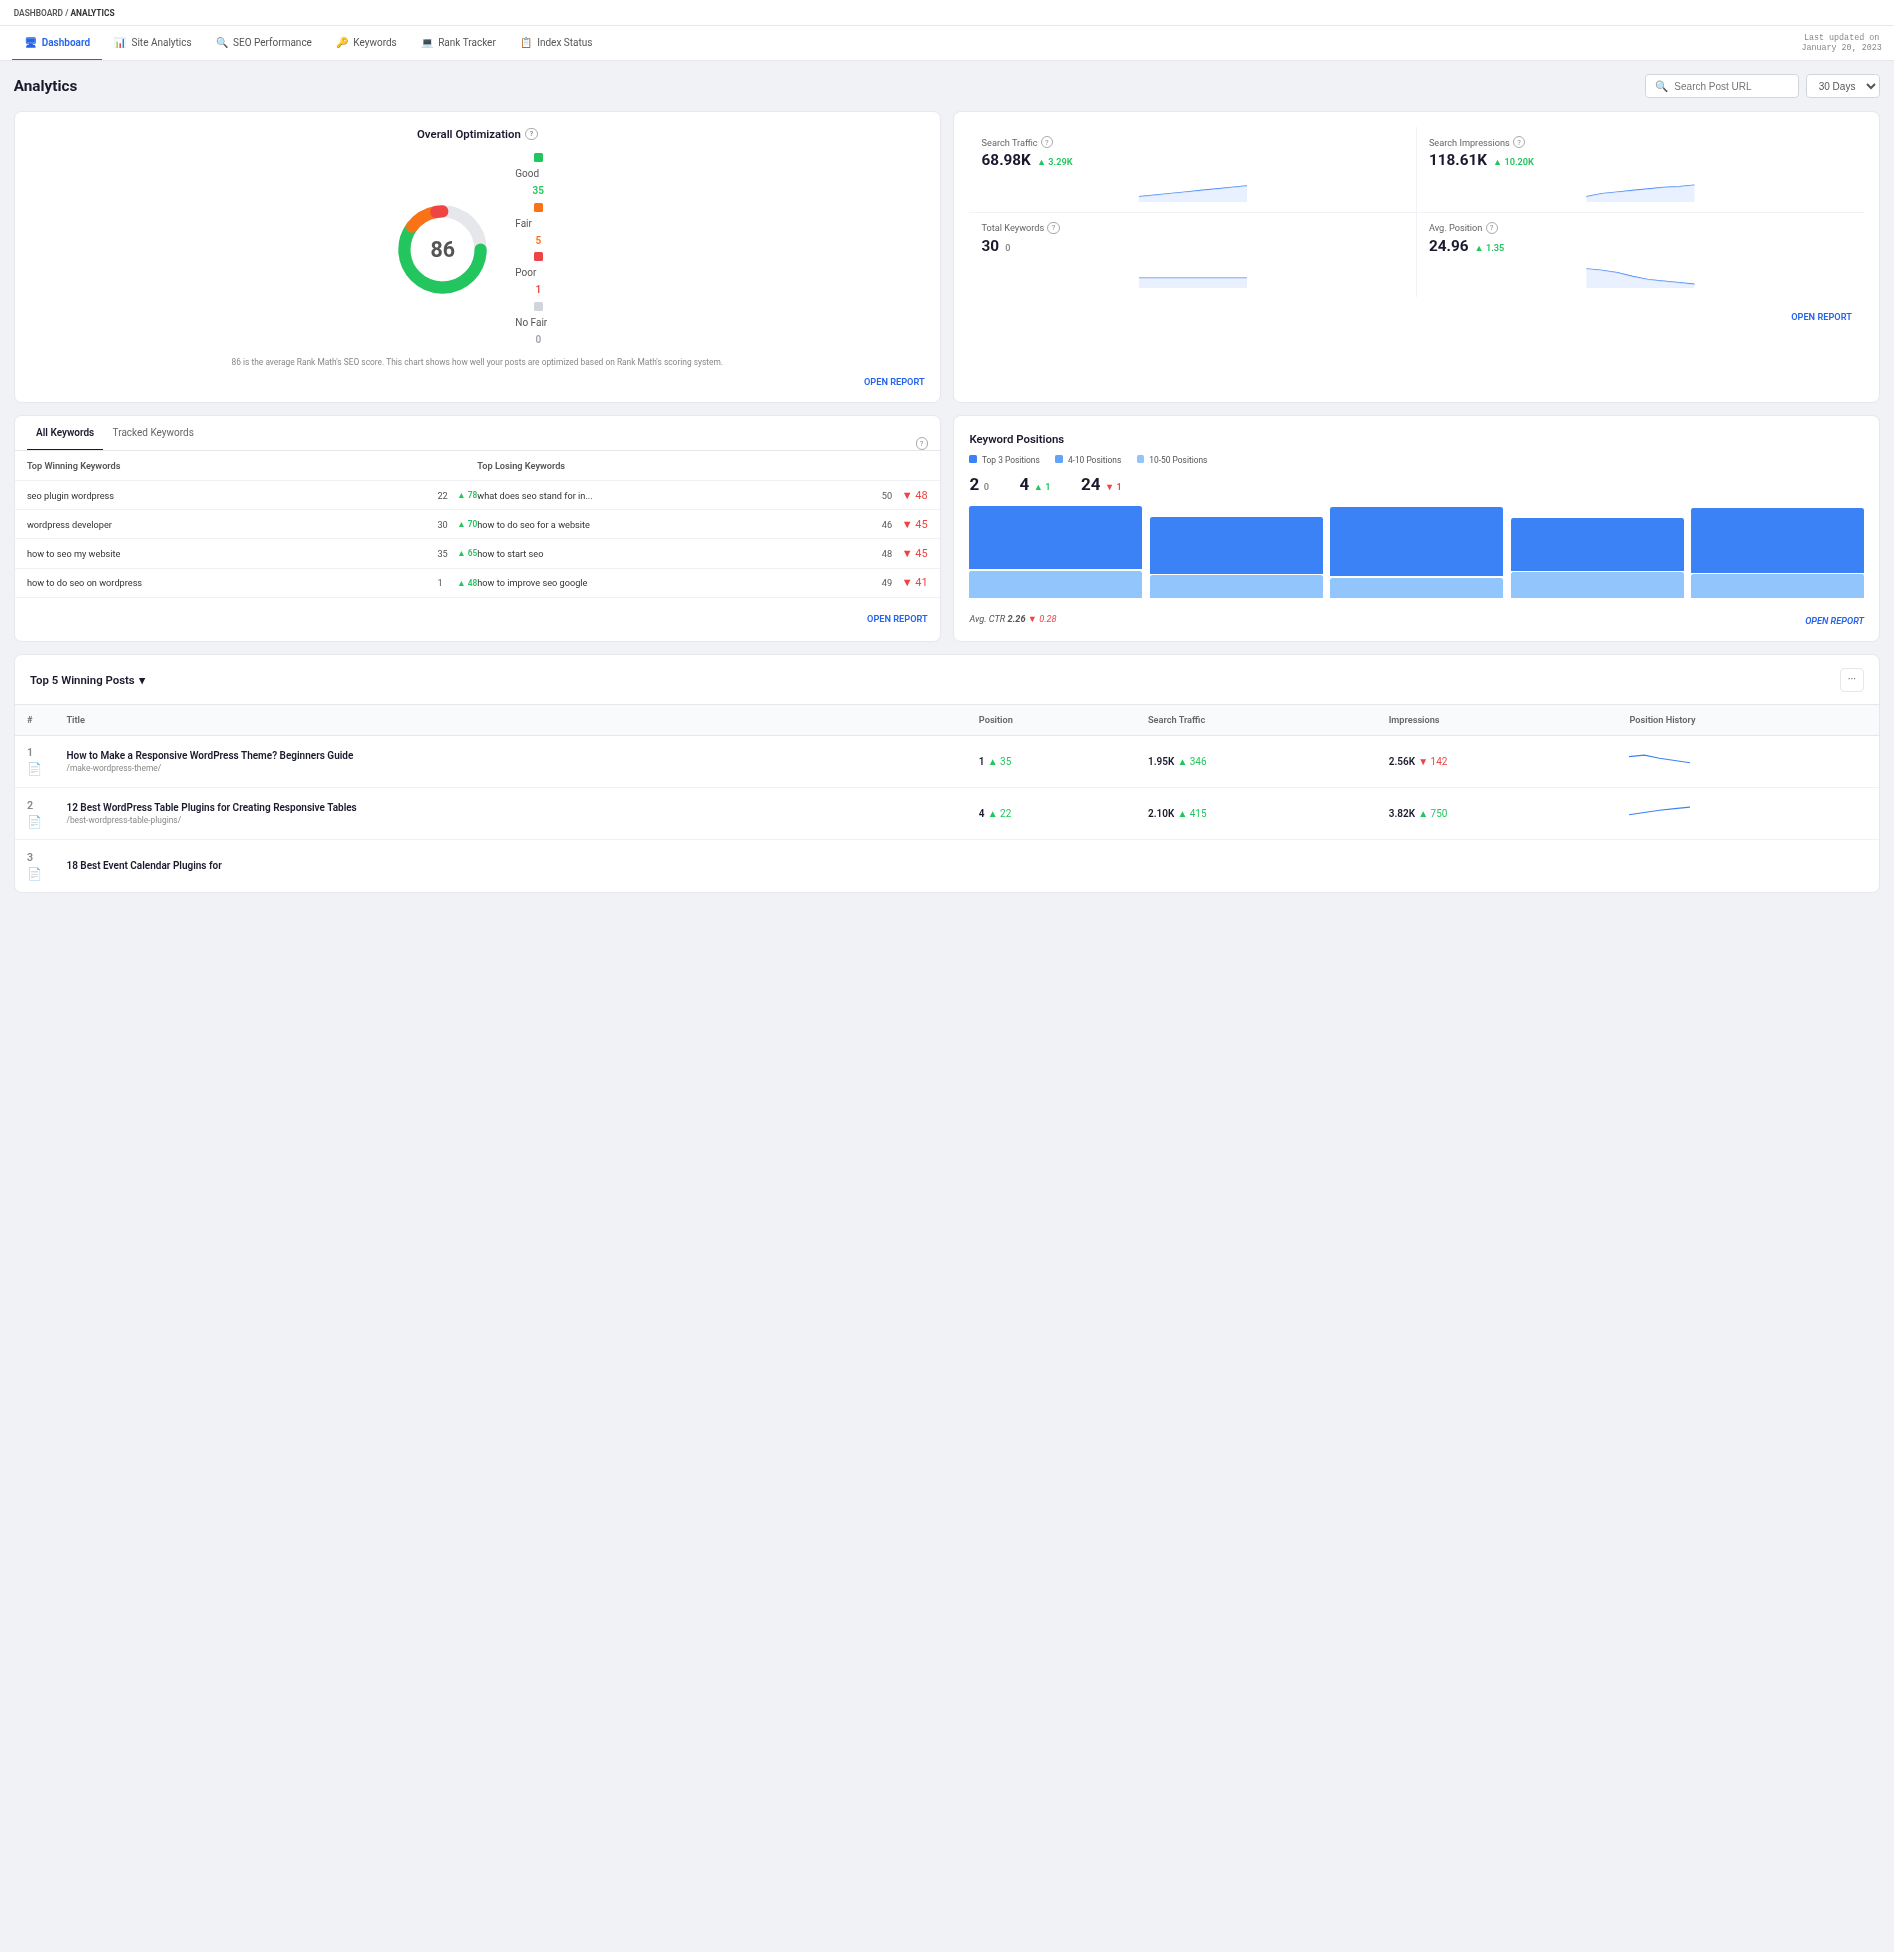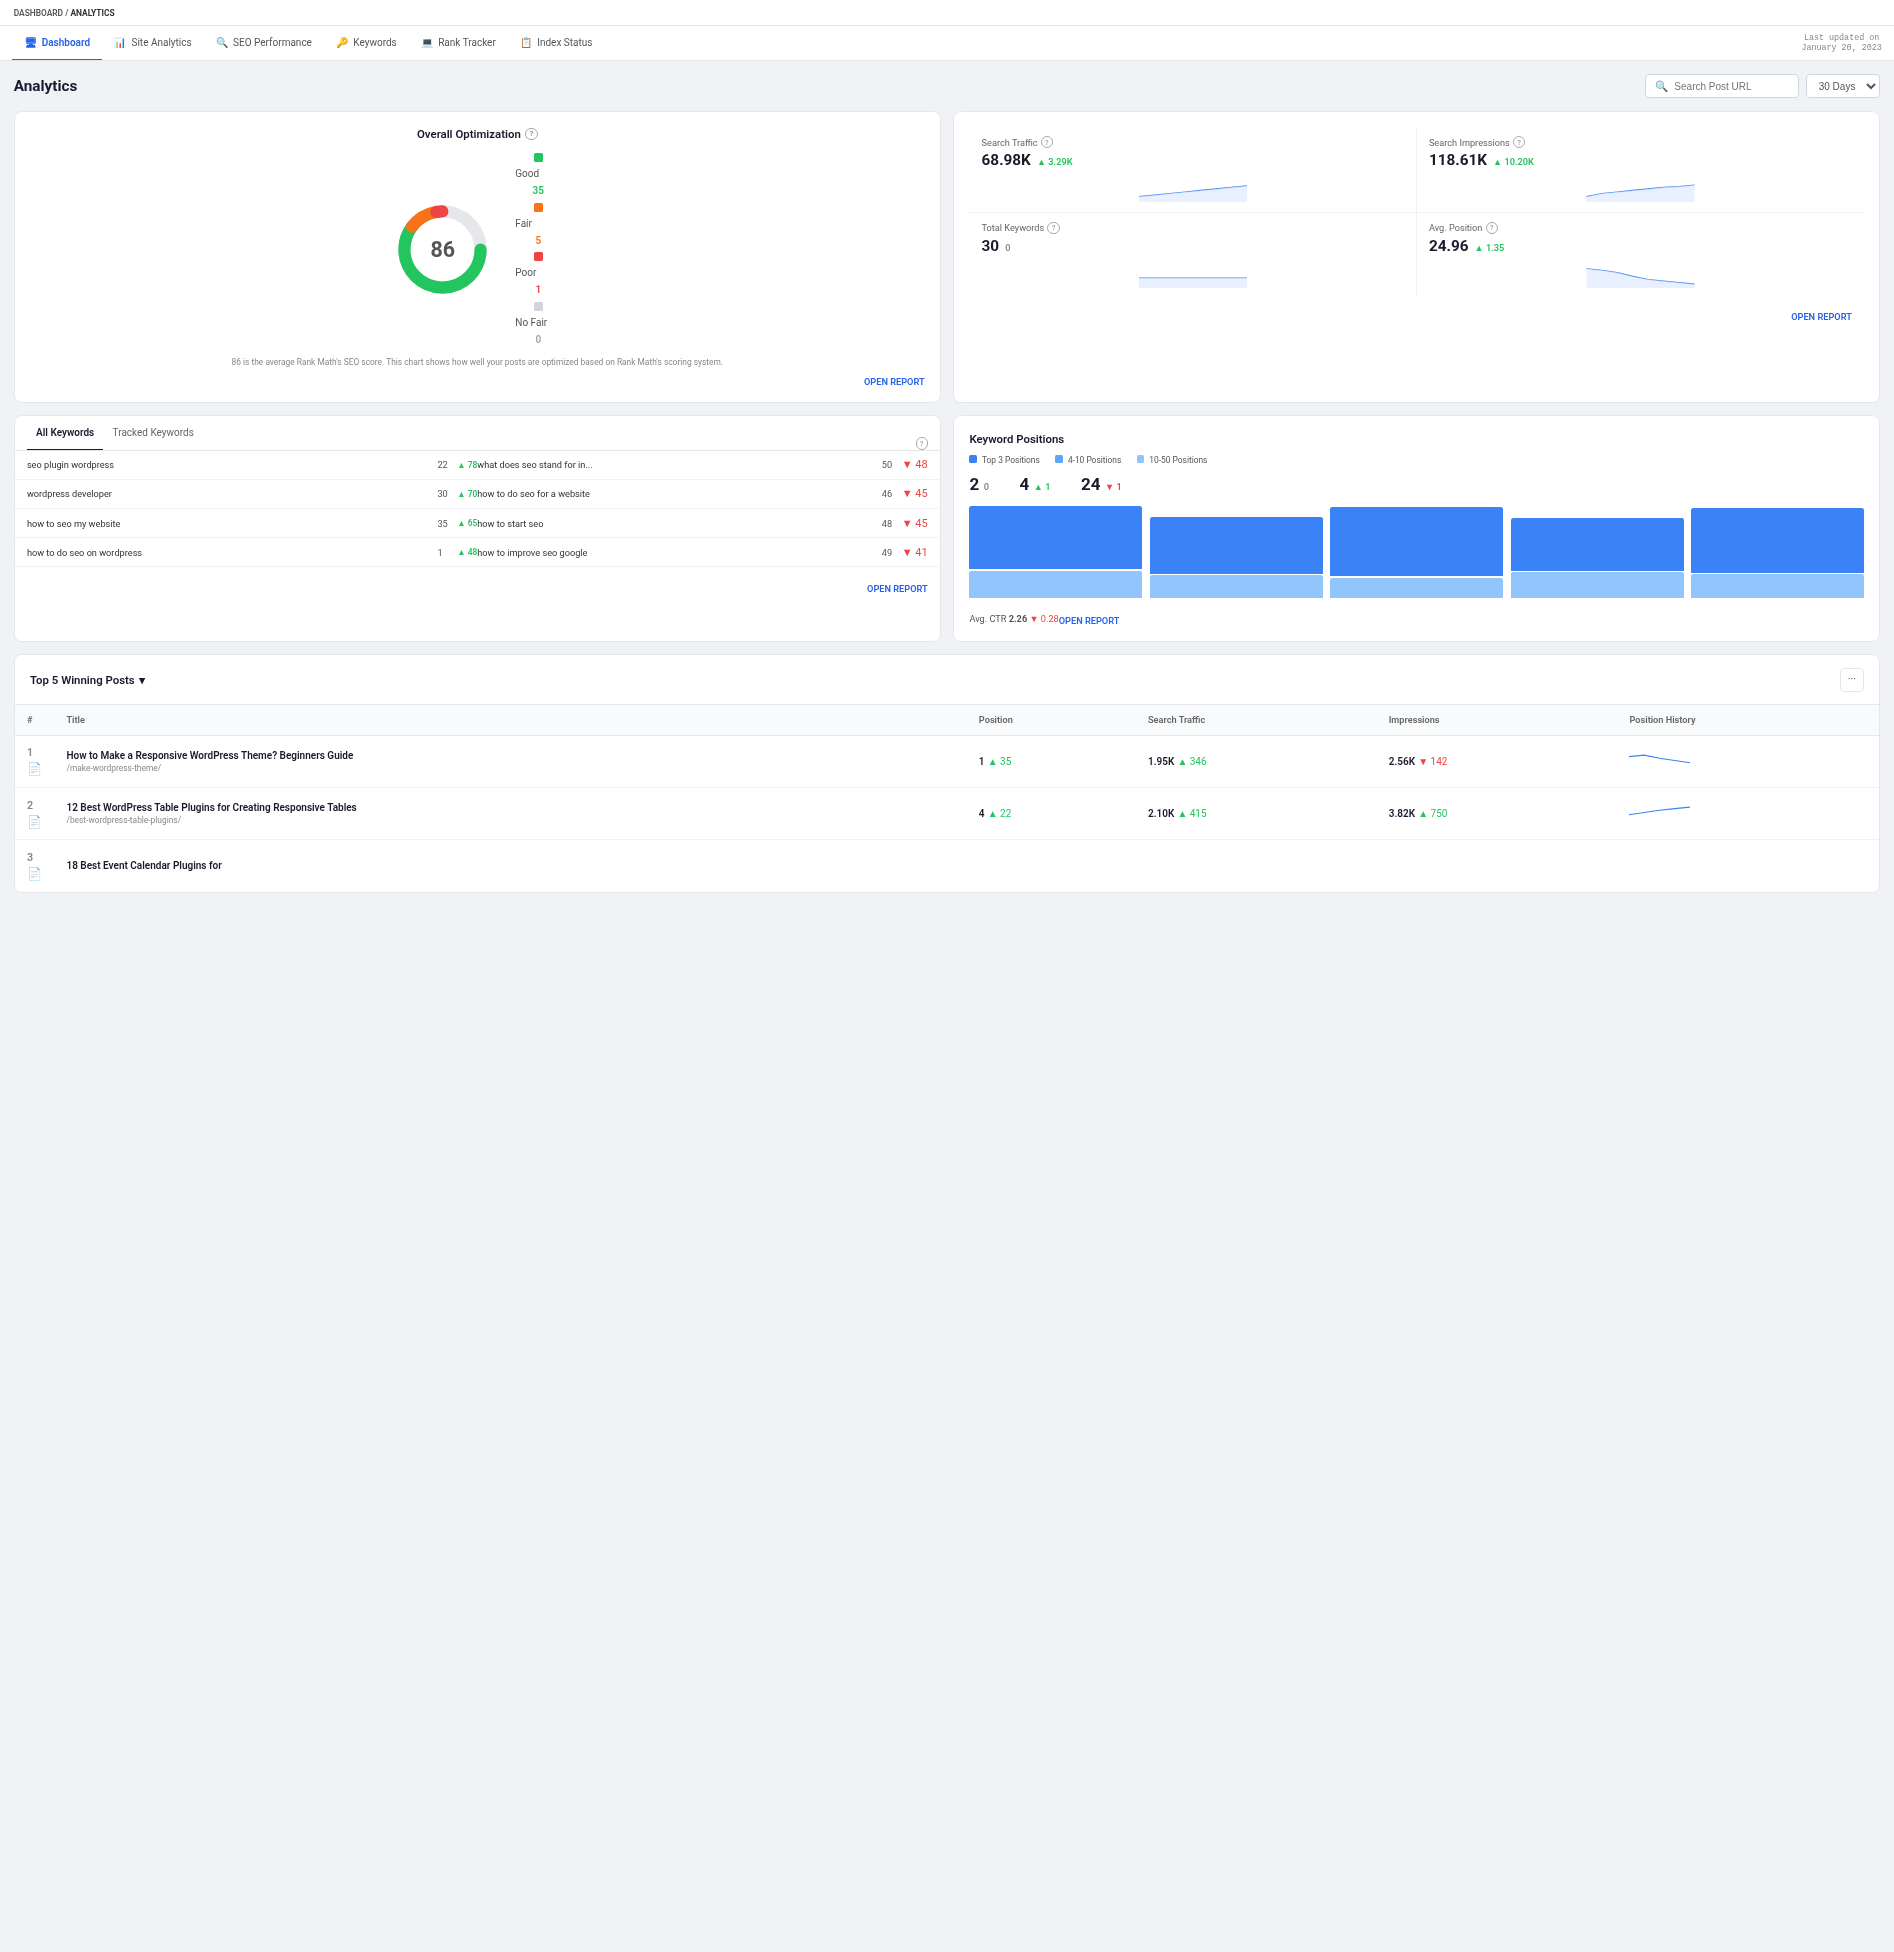--- a/index.html
+++ b/index.html
@@ -289,20 +289,24 @@
   <div class="main-grid">
 
     <div class="keywords-card">
       <div class="kw-tabs">
         <div class="kw-tab active">All Keywords</div>
         <div class="kw-tab">Tracked Keywords</div>
         <div class="kw-info" style="margin-left:auto;">
           <span class="info-icon">?</span>
         </div>
       </div>
+      <div class="kw-header">
+        <div>Top Winning Keywords</div>
+        <div>Top Losing Keywords</div>
+      </div>
 
       <div class="kw-row">
         <div class="kw-left">
           <span class="kw-name">seo plugin wordpress</span>
           <span class="kw-pos">22</span>
           <span class="kw-change-up">▲ 78</span>
         </div>
         <div class="kw-right">
           <span class="kw-name">what does seo stand for in...</span>
           <span class="kw-pos">50</span>
@@ -406,21 +410,21 @@
         <div class="bar-group">
           <div class="bar" style="height:58%;background:#3b82f6;"></div>
           <div class="bar" style="height:28%;background:#93c5fd;margin-top:1.5px;"></div>
         </div>
         <div class="bar-group">
           <div class="bar" style="height:70%;background:#3b82f6;"></div>
           <div class="bar" style="height:26%;background:#93c5fd;margin-top:1.5px;"></div>
         </div>
       </div>
 
-      <div style="display:flex;align-items:center;justify-content:flex-start;">
+      <div style="display:flex;align-items:center;justify-content:space-between;font-style:italic;">
         <div class="avg-ctr">
           <span>Avg. CTR</span>
           <strong>2.26</strong>
           <span class="change-down">▼ 0.28</span>
         </div>
         <a class="open-report">OPEN REPORT</a>
       </div>
     </div>
   </div>
 

